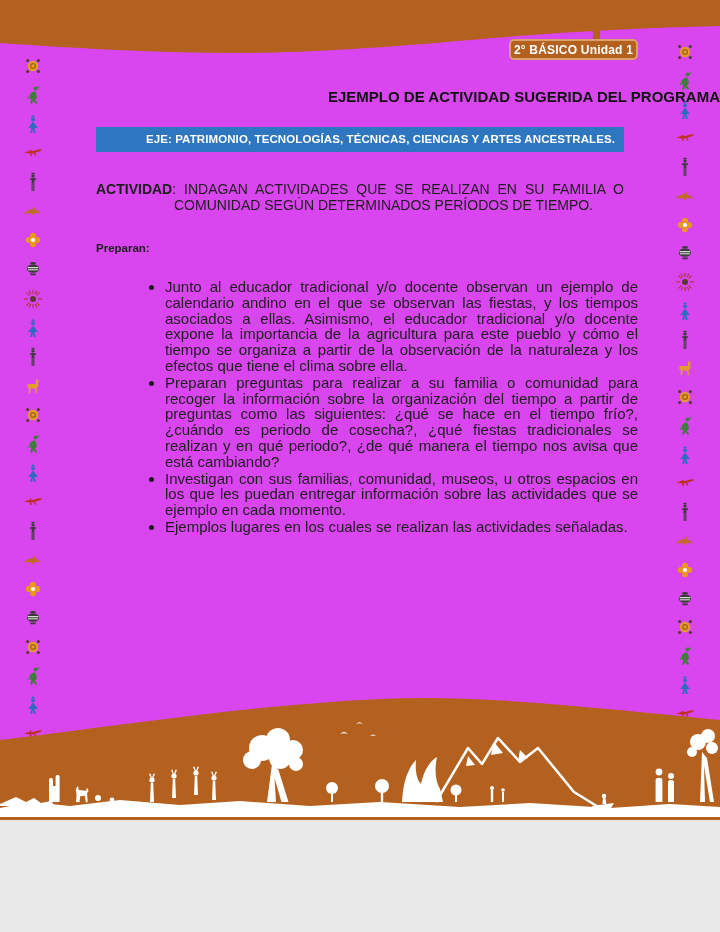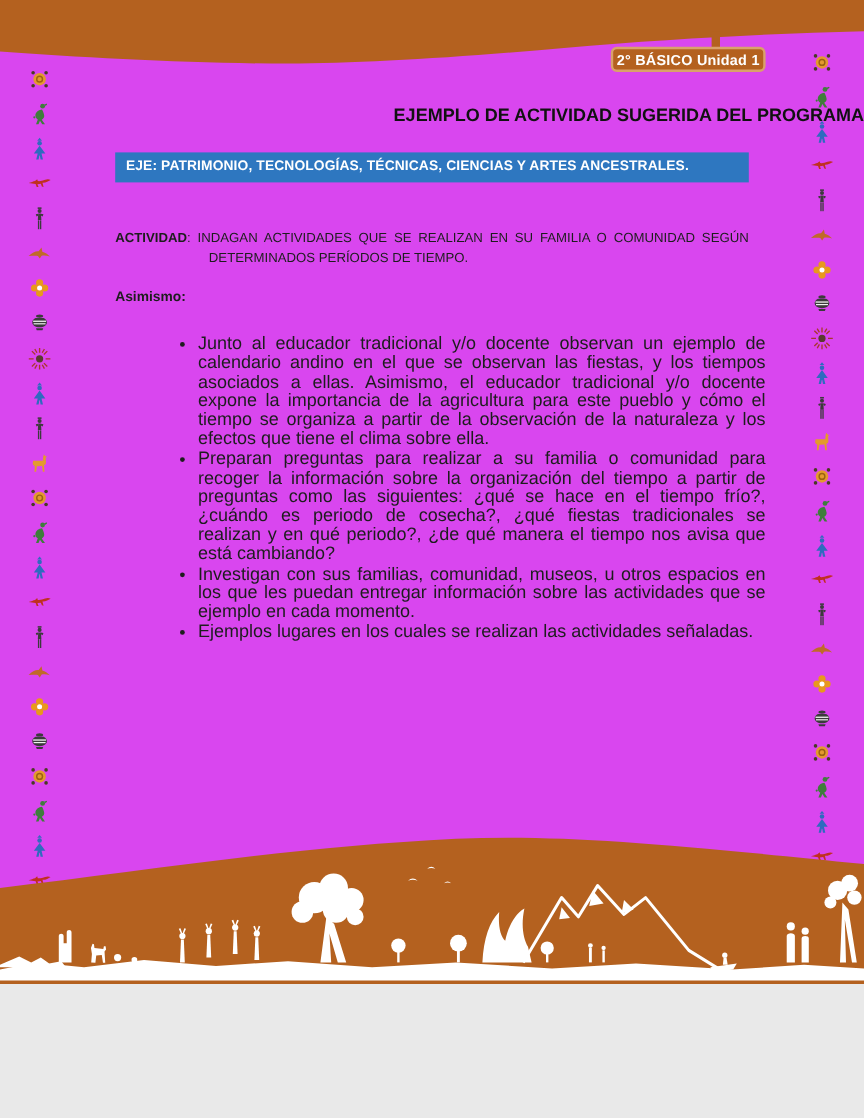--- a/index.html
+++ b/index.html
@@ -15,25 +15,25 @@
     color:#fff;font-size:12px;font-weight:600;letter-spacing:.2px;
     display:flex;align-items:center;justify-content:center;box-sizing:border-box;
   }
   .page-title{
     position:absolute;top:88px;left:0;width:720px;text-align:right;
     font-size:15px;font-weight:bold;color:#111;
   }
   .eje-banner{
     position:absolute;left:96px;top:127px;width:528px;box-sizing:border-box;
     background:#2E77C0;color:#fff;font-size:11.5px;font-weight:bold;
-    padding:6px 9px 7px 9px;letter-spacing:.1px;
+    padding:6px 9px 7px 9px;letter-spacing:.1px;text-align:right;
   }
   .activity{
-    position:absolute;left:96px;top:180px;width:528px;
-    font-size:11px;line-height:16px;text-align:justify;
+    position:absolute;left:96px;top:167px;width:528px;
+    font-size:14px;line-height:16px;text-align:justify;
     padding-left:78px;text-indent:-78px;box-sizing:border-box;
   }
   .b{font-weight:bold;}
   .examples-heading{
     position:absolute;left:96px;top:242px;font-size:11.5px;font-weight:bold;
   }
   .examples-list{
     position:absolute;left:96px;top:264px;width:528px;box-sizing:border-box;
     margin:15px;padding:0 0 0 54px;font-size:15px;line-height:15.8px;
   }
@@ -59,21 +59,21 @@
   </svg>
 
   <div class="unit-badge">2° BÁSICO Unidad 1</div>
 
   <div class="page-title">EJEMPLO DE ACTIVIDAD SUGERIDA DEL PROGRAMA</div>
 
   <div class="eje-banner">EJE: PATRIMONIO, TECNOLOGÍAS, TÉCNICAS, CIENCIAS Y ARTES ANCESTRALES.</div>
 
   <p class="activity"><span class="b">ACTIVIDAD</span><span>: </span><span>INDAGAN ACTIVIDADES QUE SE REALIZAN EN SU FAMILIA O COMUNIDAD SEGÚN DETERMINADOS PERÍODOS DE TIEMPO.</span></p>
 
-  <div class="examples-heading">Asimismo:</div>
+  <div class="examples-heading">Preparan:</div>
 
   <ul class="examples-list">
     <li>Junto al educador tradicional y/o docente observan un ejemplo de calendario andino en el que se observan las fiestas, y los tiempos asociados a ellas. Asimismo, el educador tradicional y/o docente expone la importancia de la agricultura para este pueblo y cómo el tiempo se organiza a partir de la observación de la naturaleza y los efectos que tiene el clima sobre ella.</li>
     <li>Preparan preguntas para realizar a su familia o comunidad para recoger la información sobre la organización del tiempo a partir de preguntas como las siguientes: ¿qué se hace en el tiempo frío?, ¿cuándo es periodo de cosecha?, ¿qué fiestas tradicionales se realizan y en qué periodo?, ¿de qué manera el tiempo nos avisa que está cambiando?</li>
     <li>Investigan con sus familias, comunidad, museos, u otros espacios en los que les puedan entregar información sobre las actividades que se ejemplo en cada momento.</li>
     <li>Ejemplos lugares en los cuales se realizan las actividades señaladas.</li>
   </ul>
 
   <div class="icon-col icon-col-left">
       <span class="deco-icon">

